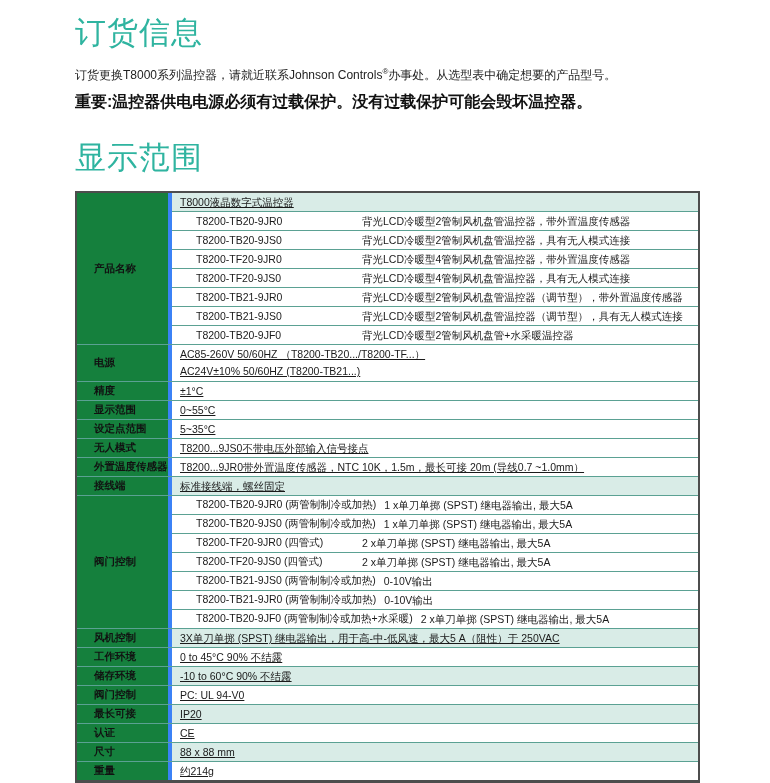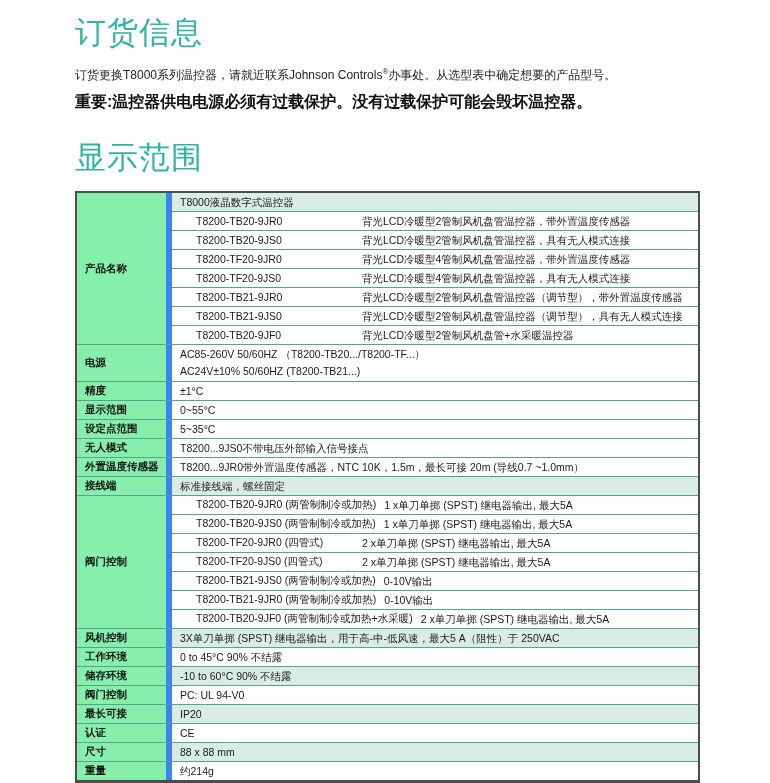--- a/index.html
+++ b/index.html
@@ -9,26 +9,26 @@
 
   .section-title { font-size:31px; font-weight:400; color:#2fb4a0; letter-spacing:1px; line-height:38px; margin-bottom:13px; }
   .intro { font-size:12px; line-height:13px; margin-bottom:10px; color:#222; }
   .intro sup { font-size:8px; vertical-align:super; }
   .important { font-size:16px; font-weight:bold; margin-bottom:26px; color:#111; }
   .specs-block .section-title { margin-bottom:14px; }
 
   .spec-table { width:625px; border:2px solid #4d4d4d; border-bottom-width:3px; font-size:10.5px; background:#fff; }
   .t-section { display:flex; border-bottom:1px solid #5ba193; }
   .t-section:last-child { border-bottom:none; }
-  .t-label { flex:0 0 95px; background:#86efac; font-weight:bold; display:flex; align-items:center; padding-left:8px; border-right:6px solid #3b82f6; color:#111; }
+  .t-label { flex:0 0 95px; background:#15803d; font-weight:bold; display:flex; align-items:center; padding-left:17px; border-right:4px solid #3b82f6; color:#111; }
   .t-rows { flex:1; display:flex; flex-direction:column; }
   .t-row { display:flex; align-items:center; min-height:18px; border-bottom:1px solid #5ba193; background:#fff; }
   .t-row:last-child { border-bottom:none; }
   .t-row.tint { background:#d9ece7; }
-  .t-full { flex:1; padding:1px 12px 1px 8px; line-height:16px; }
+  .t-full { flex:1; padding:1px 12px 1px 8px; line-height:16px;text-decoration:underline; }
   .t-full div { line-height:17px; }
   .t-model { flex:0 0 auto; min-width:188px; padding:1px 6px 1px 24px; white-space:nowrap; }
   .t-desc { flex:1; padding:3px 4px 1px 2px; }
 
   .footnote { font-size:11px; margin-top:8px; color:#222; }
 </style>
 </head>
 <body>
 
 <div class="page">

